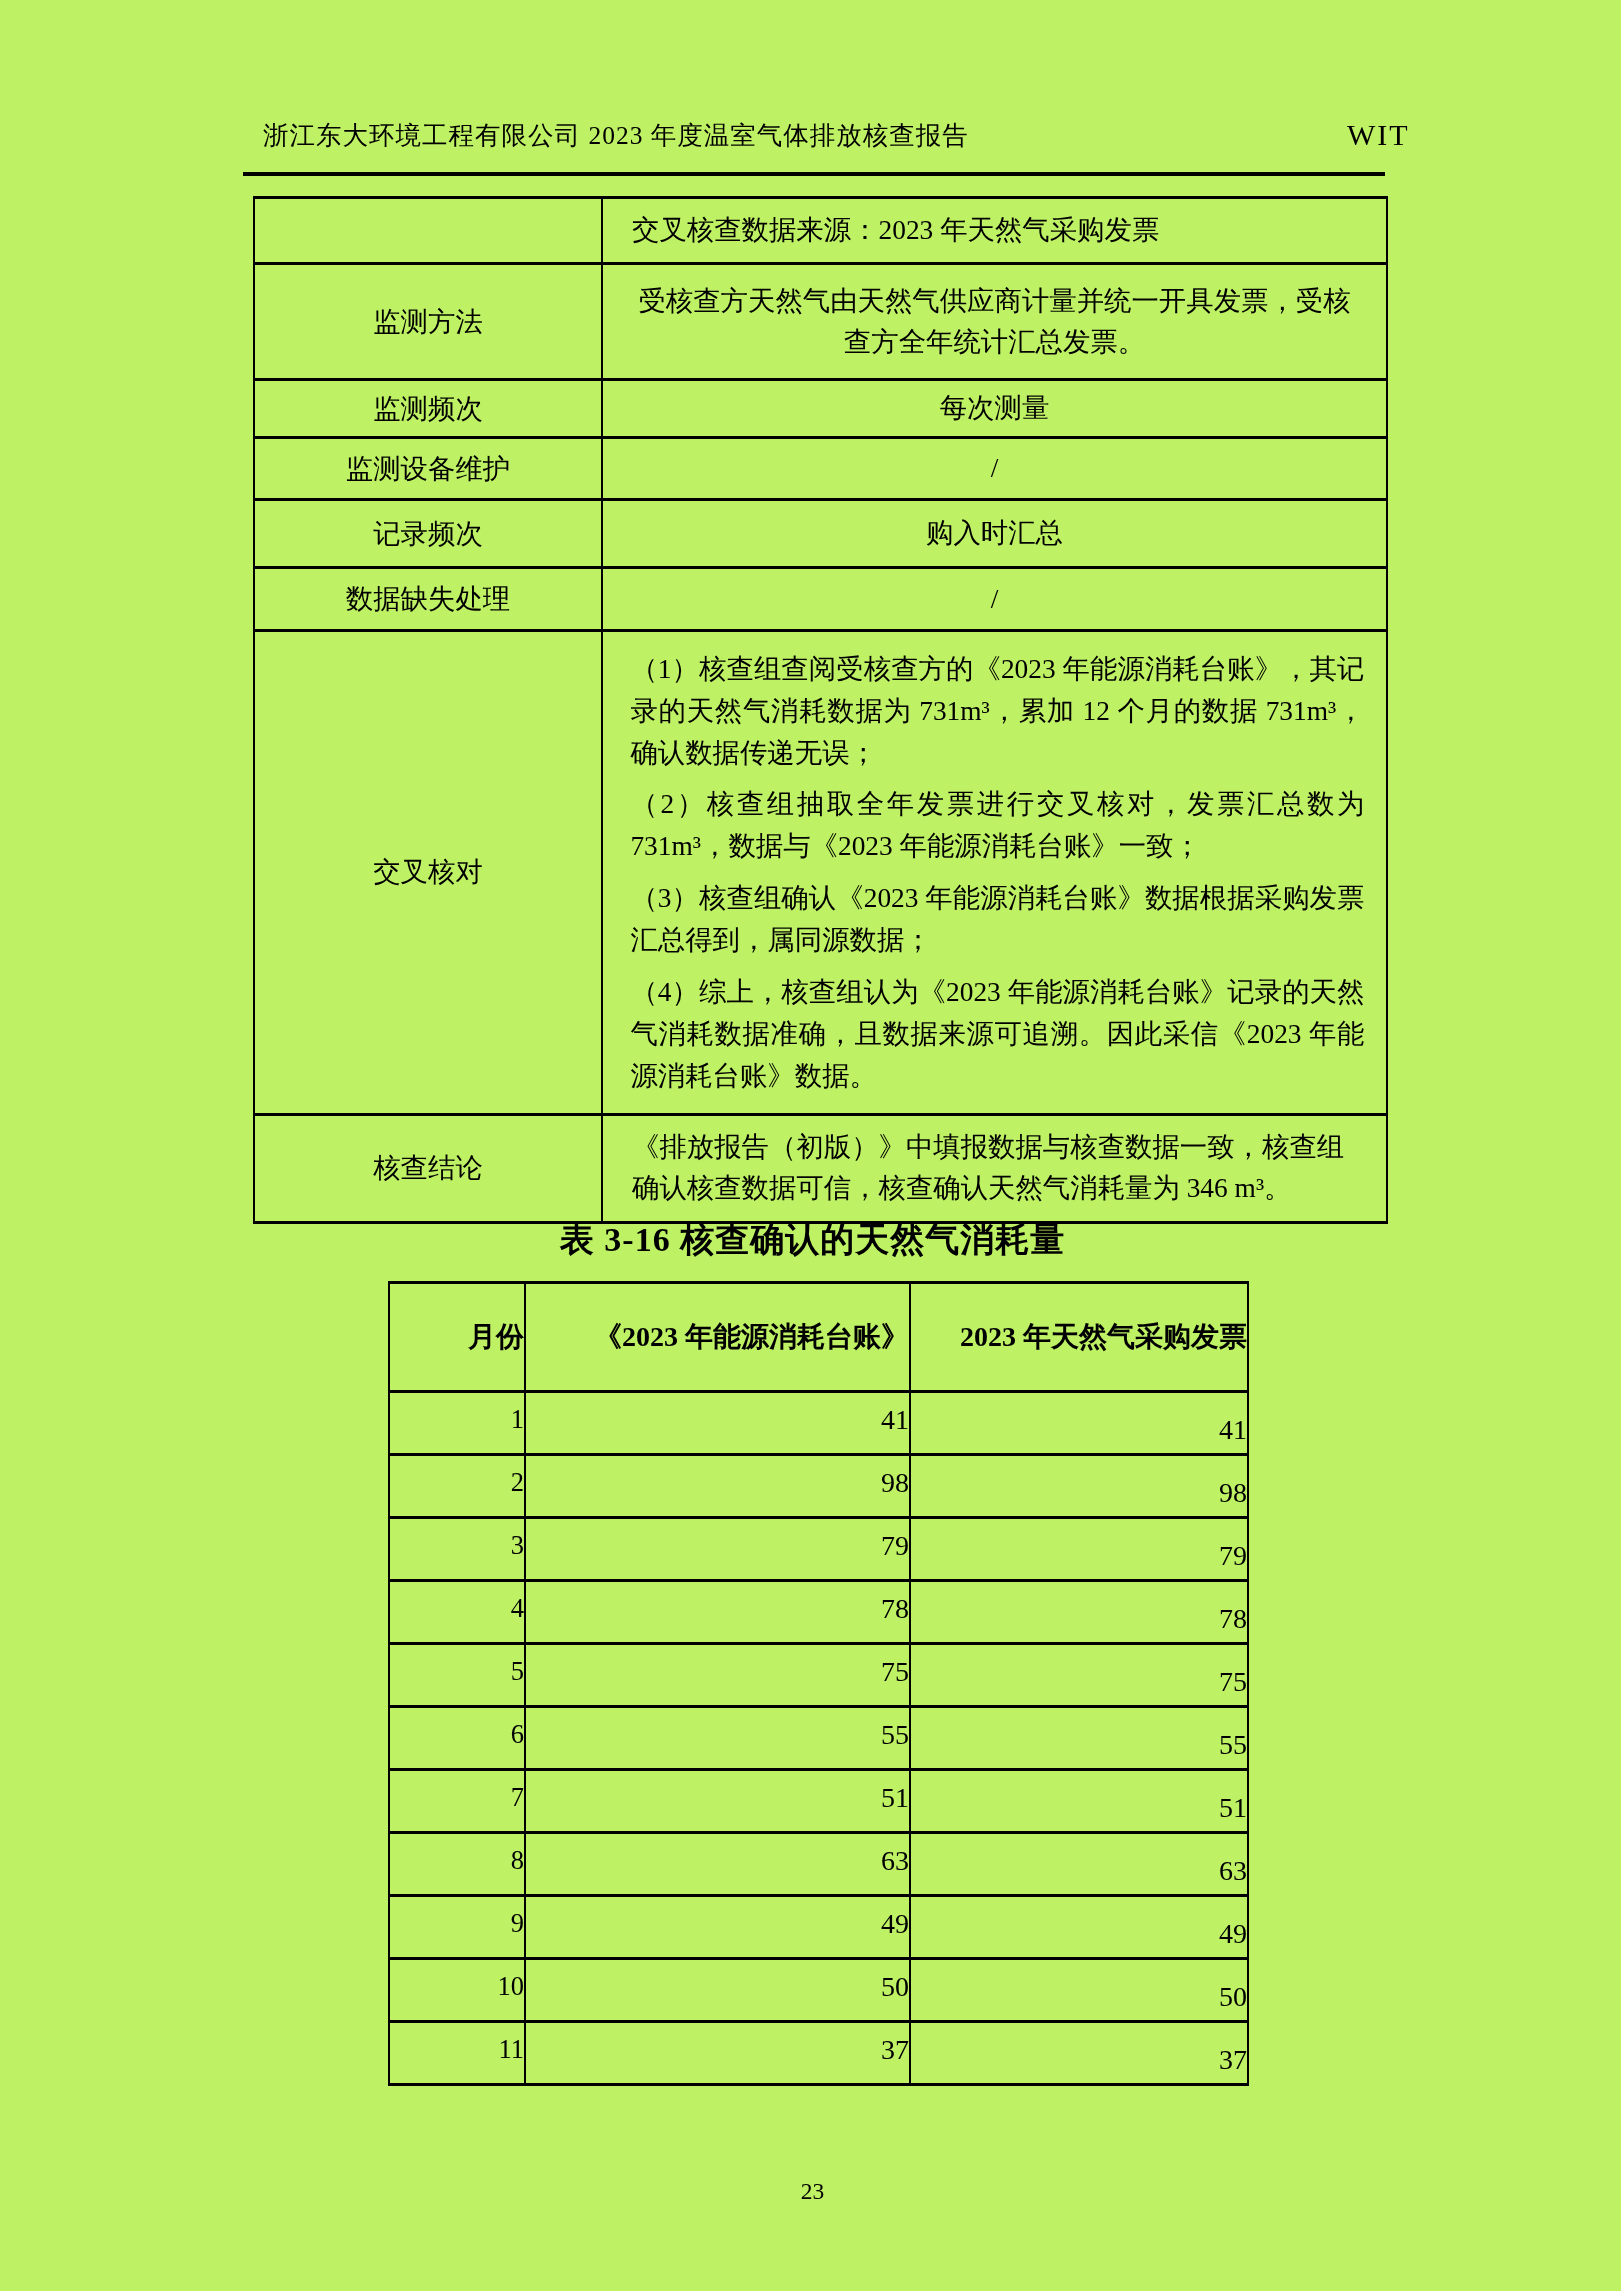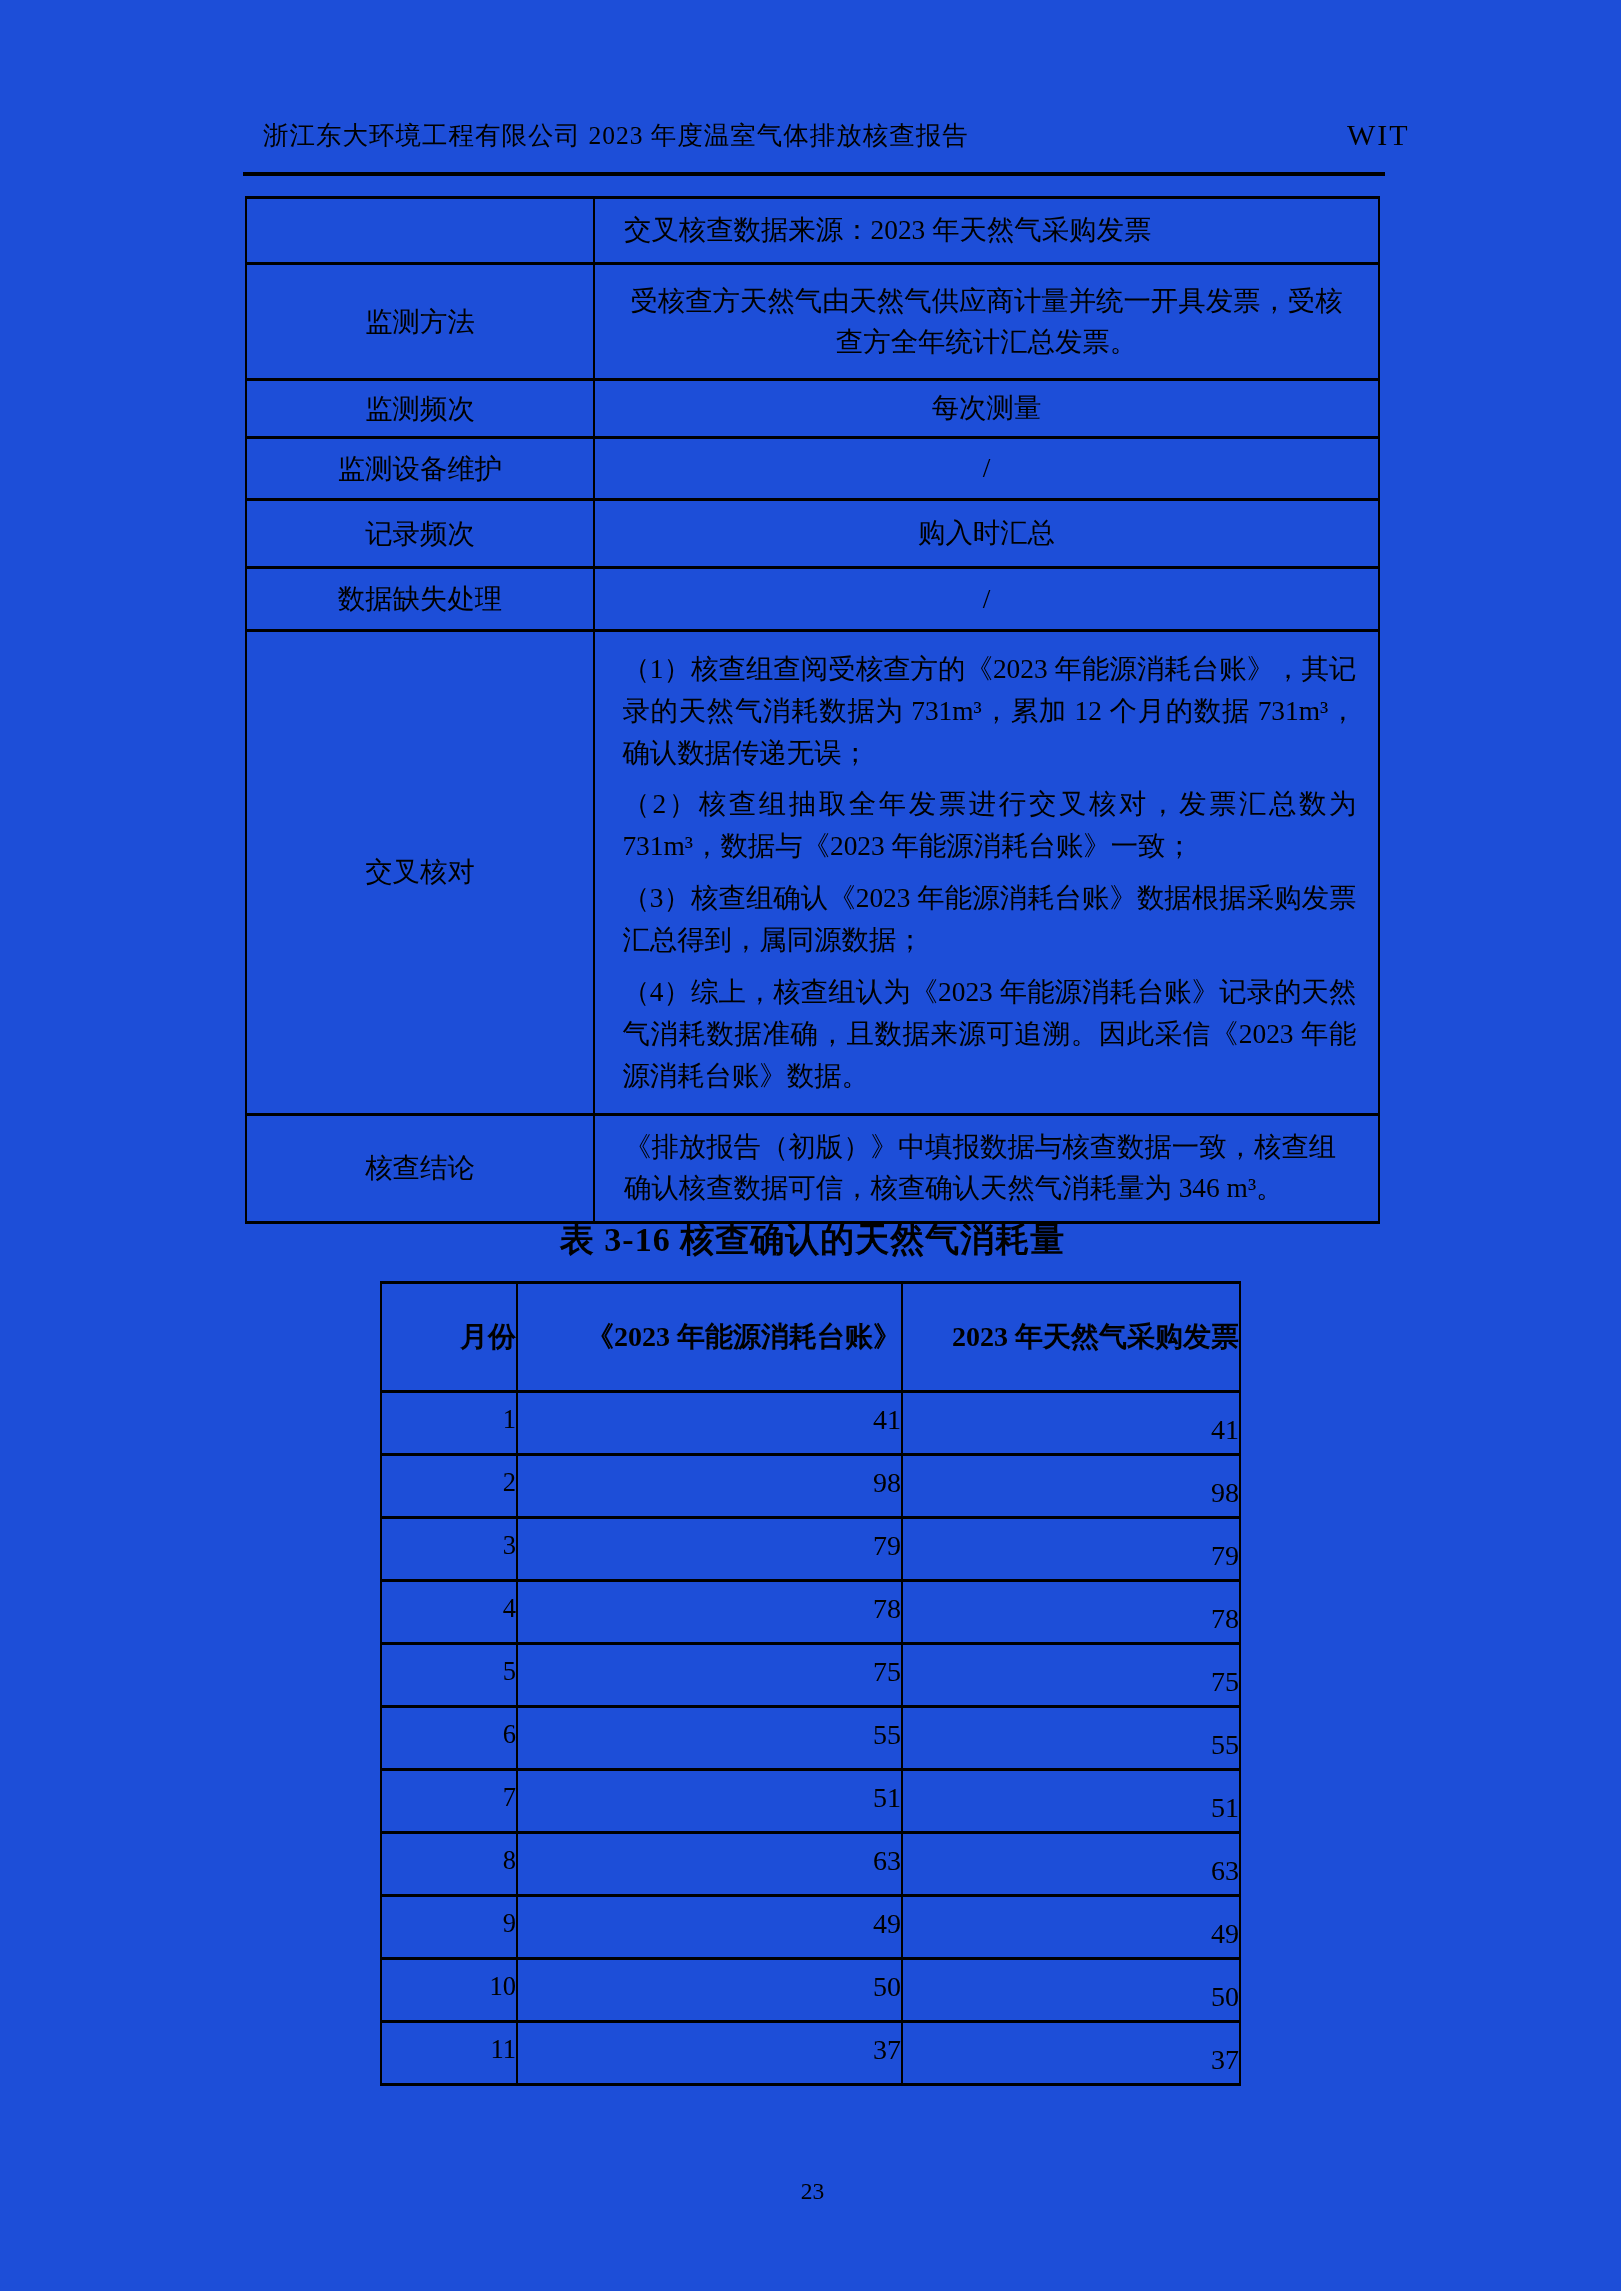--- a/index.html
+++ b/index.html
@@ -5,21 +5,21 @@
   html, body {
     margin: 0; padding: 0;
     background: #ffffff;
     font-family: "Liberation Serif", "DejaVu Serif", serif;
     color: #000000;
   }
   .page {
     position: relative;
     width: 1621px;
     height: 2292px;
-    background: #1d4ed8;
+    background: #bef264;
     overflow: hidden;
   }
   
   .header {
     position: absolute;
     left: 263px; top: 118px;
     width: 1078px;
     font-size: 25.5px;
     letter-spacing: 1px;
     white-space: nowrap;
@@ -30,21 +30,21 @@
     font-size: 30px;
     letter-spacing: 2px;
   }
   .header-rule {
     position: absolute;
     left: 243px; top: 172px;
     width: 1142px; height: 3.9px;
     background: #000000;
   }
   
-  table { border-collapse: collapse; table-layout: fixed; }
+  table { border-collapse: collapse; table-layout: fixed; margin-left: 8px; }
   .t1 {
     position: absolute;
     left: 245px; top: 196px;
     width: 1135px;
   }
   .t1 td {
     border-left: 2.9px solid #000;
     border-right: 2.9px solid #000;
     border-top: 3.9px solid #000;
     border-bottom: 3.9px solid #000;

